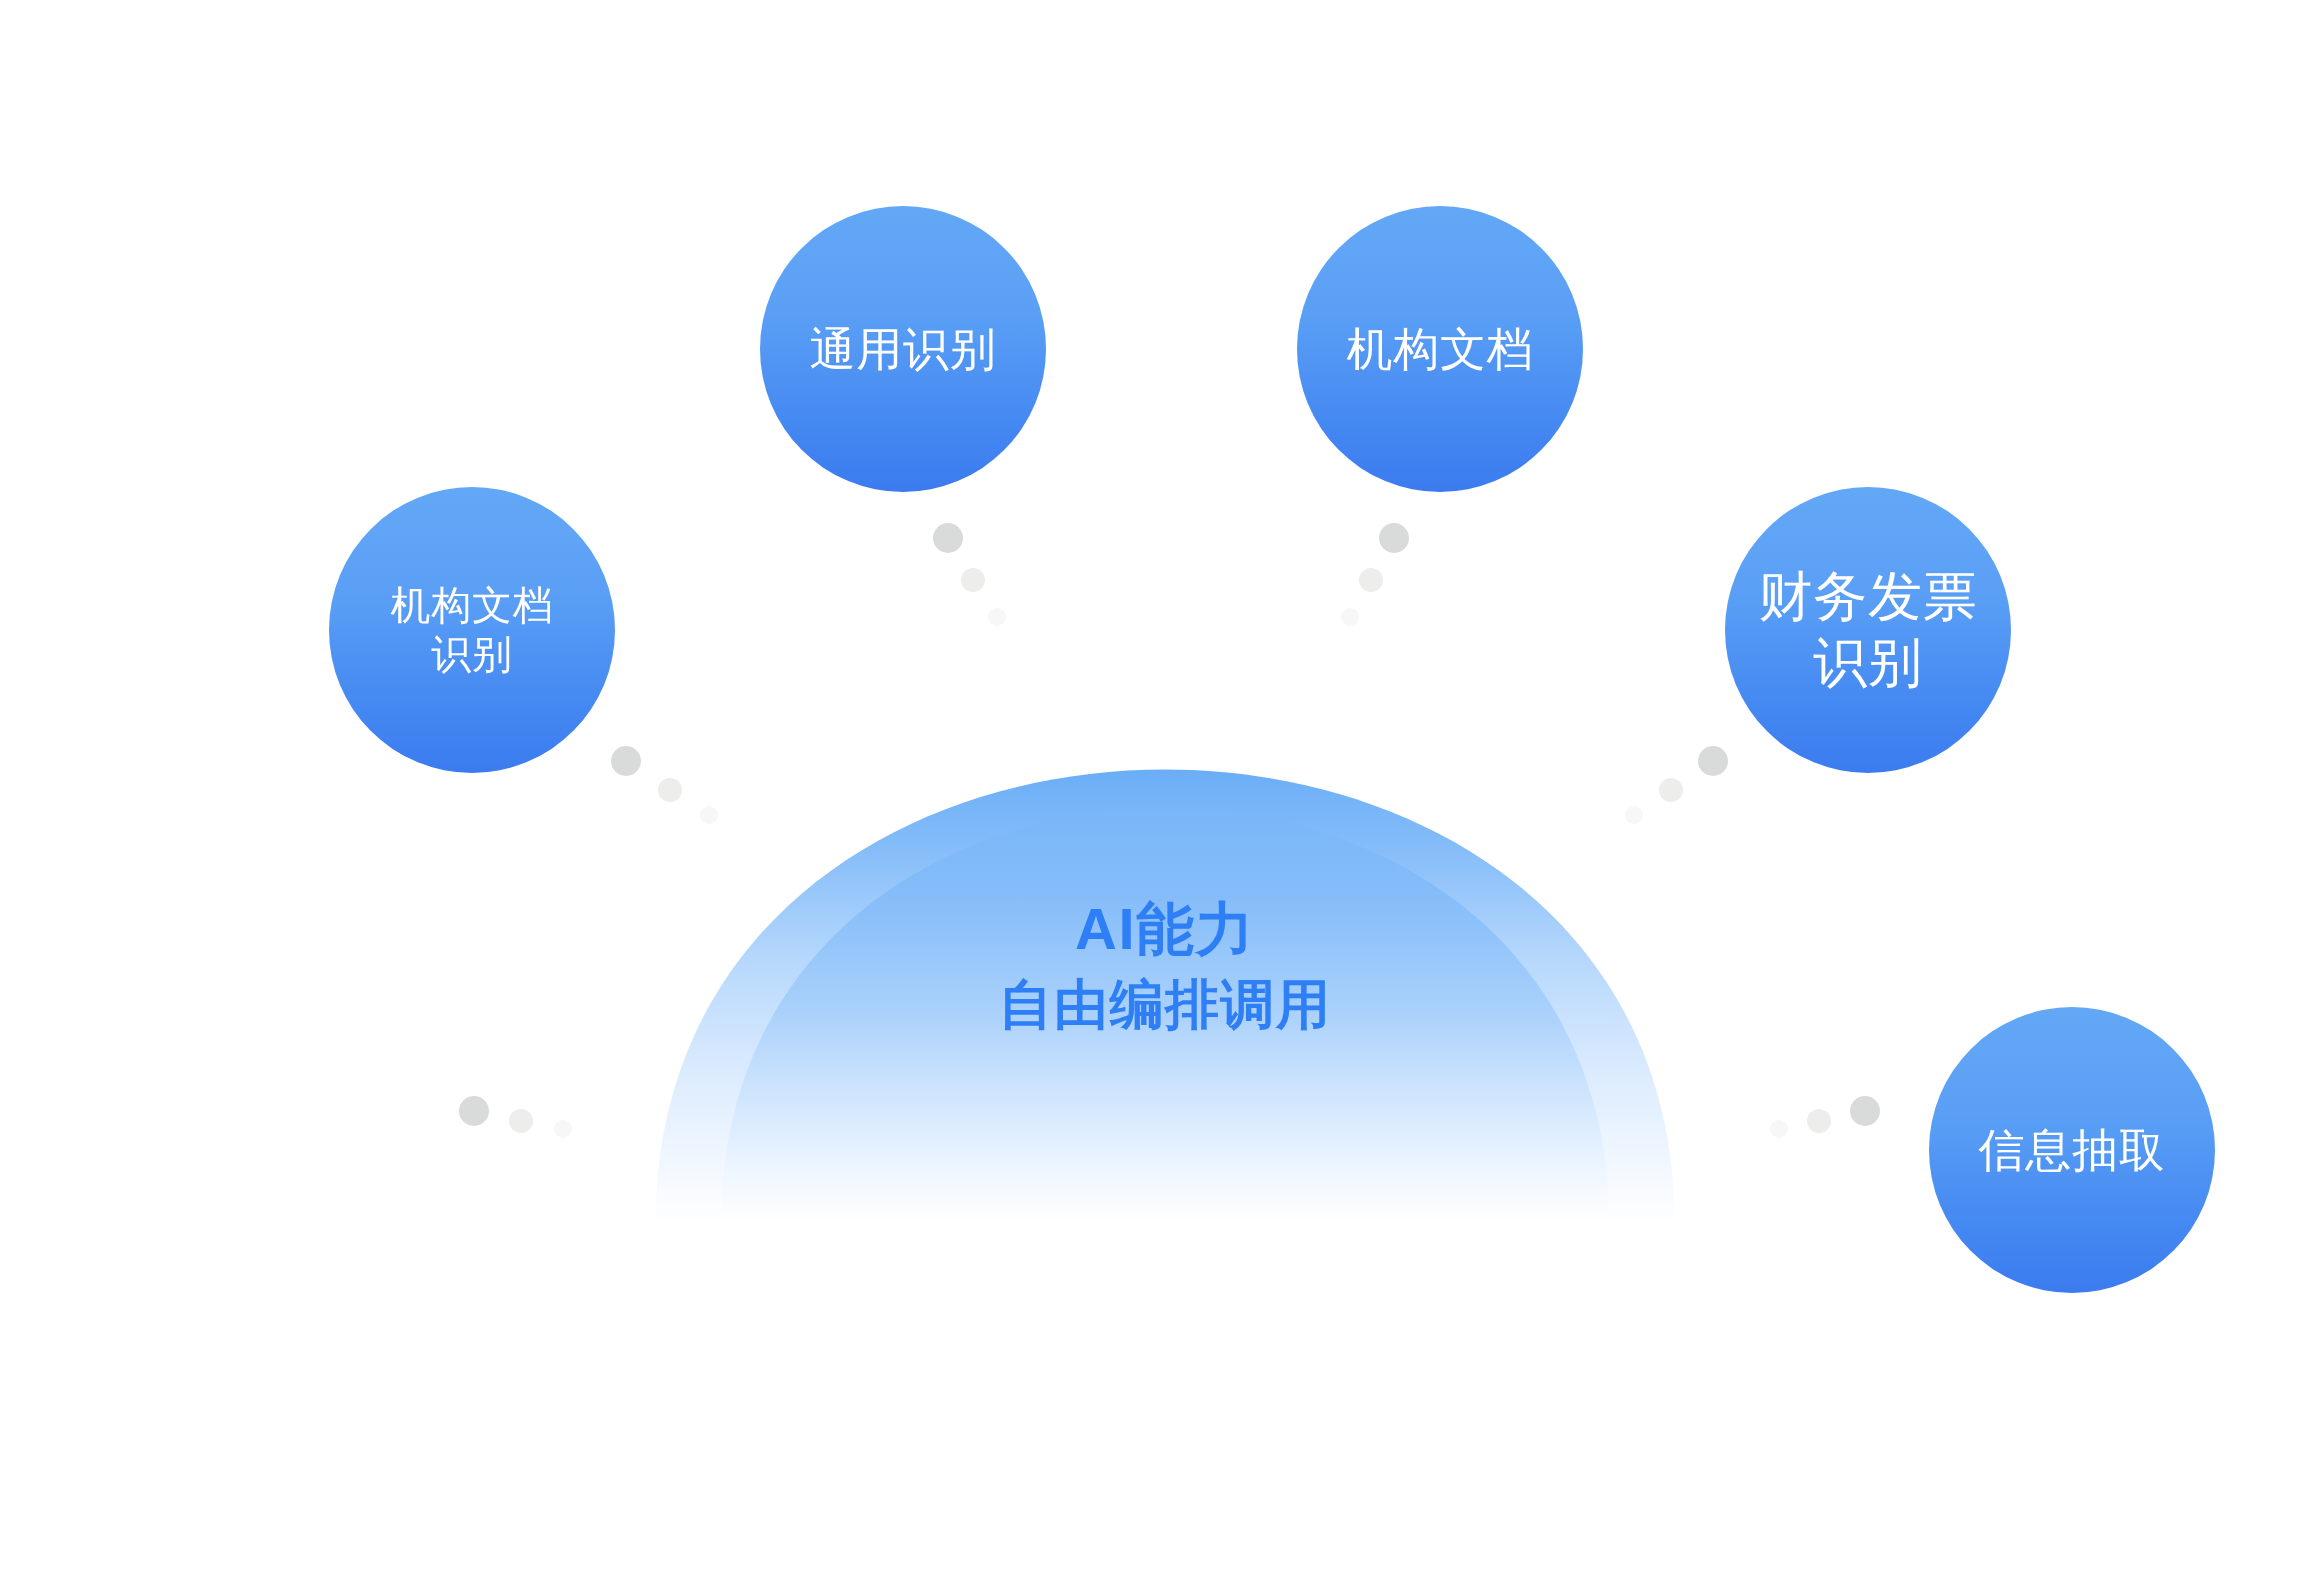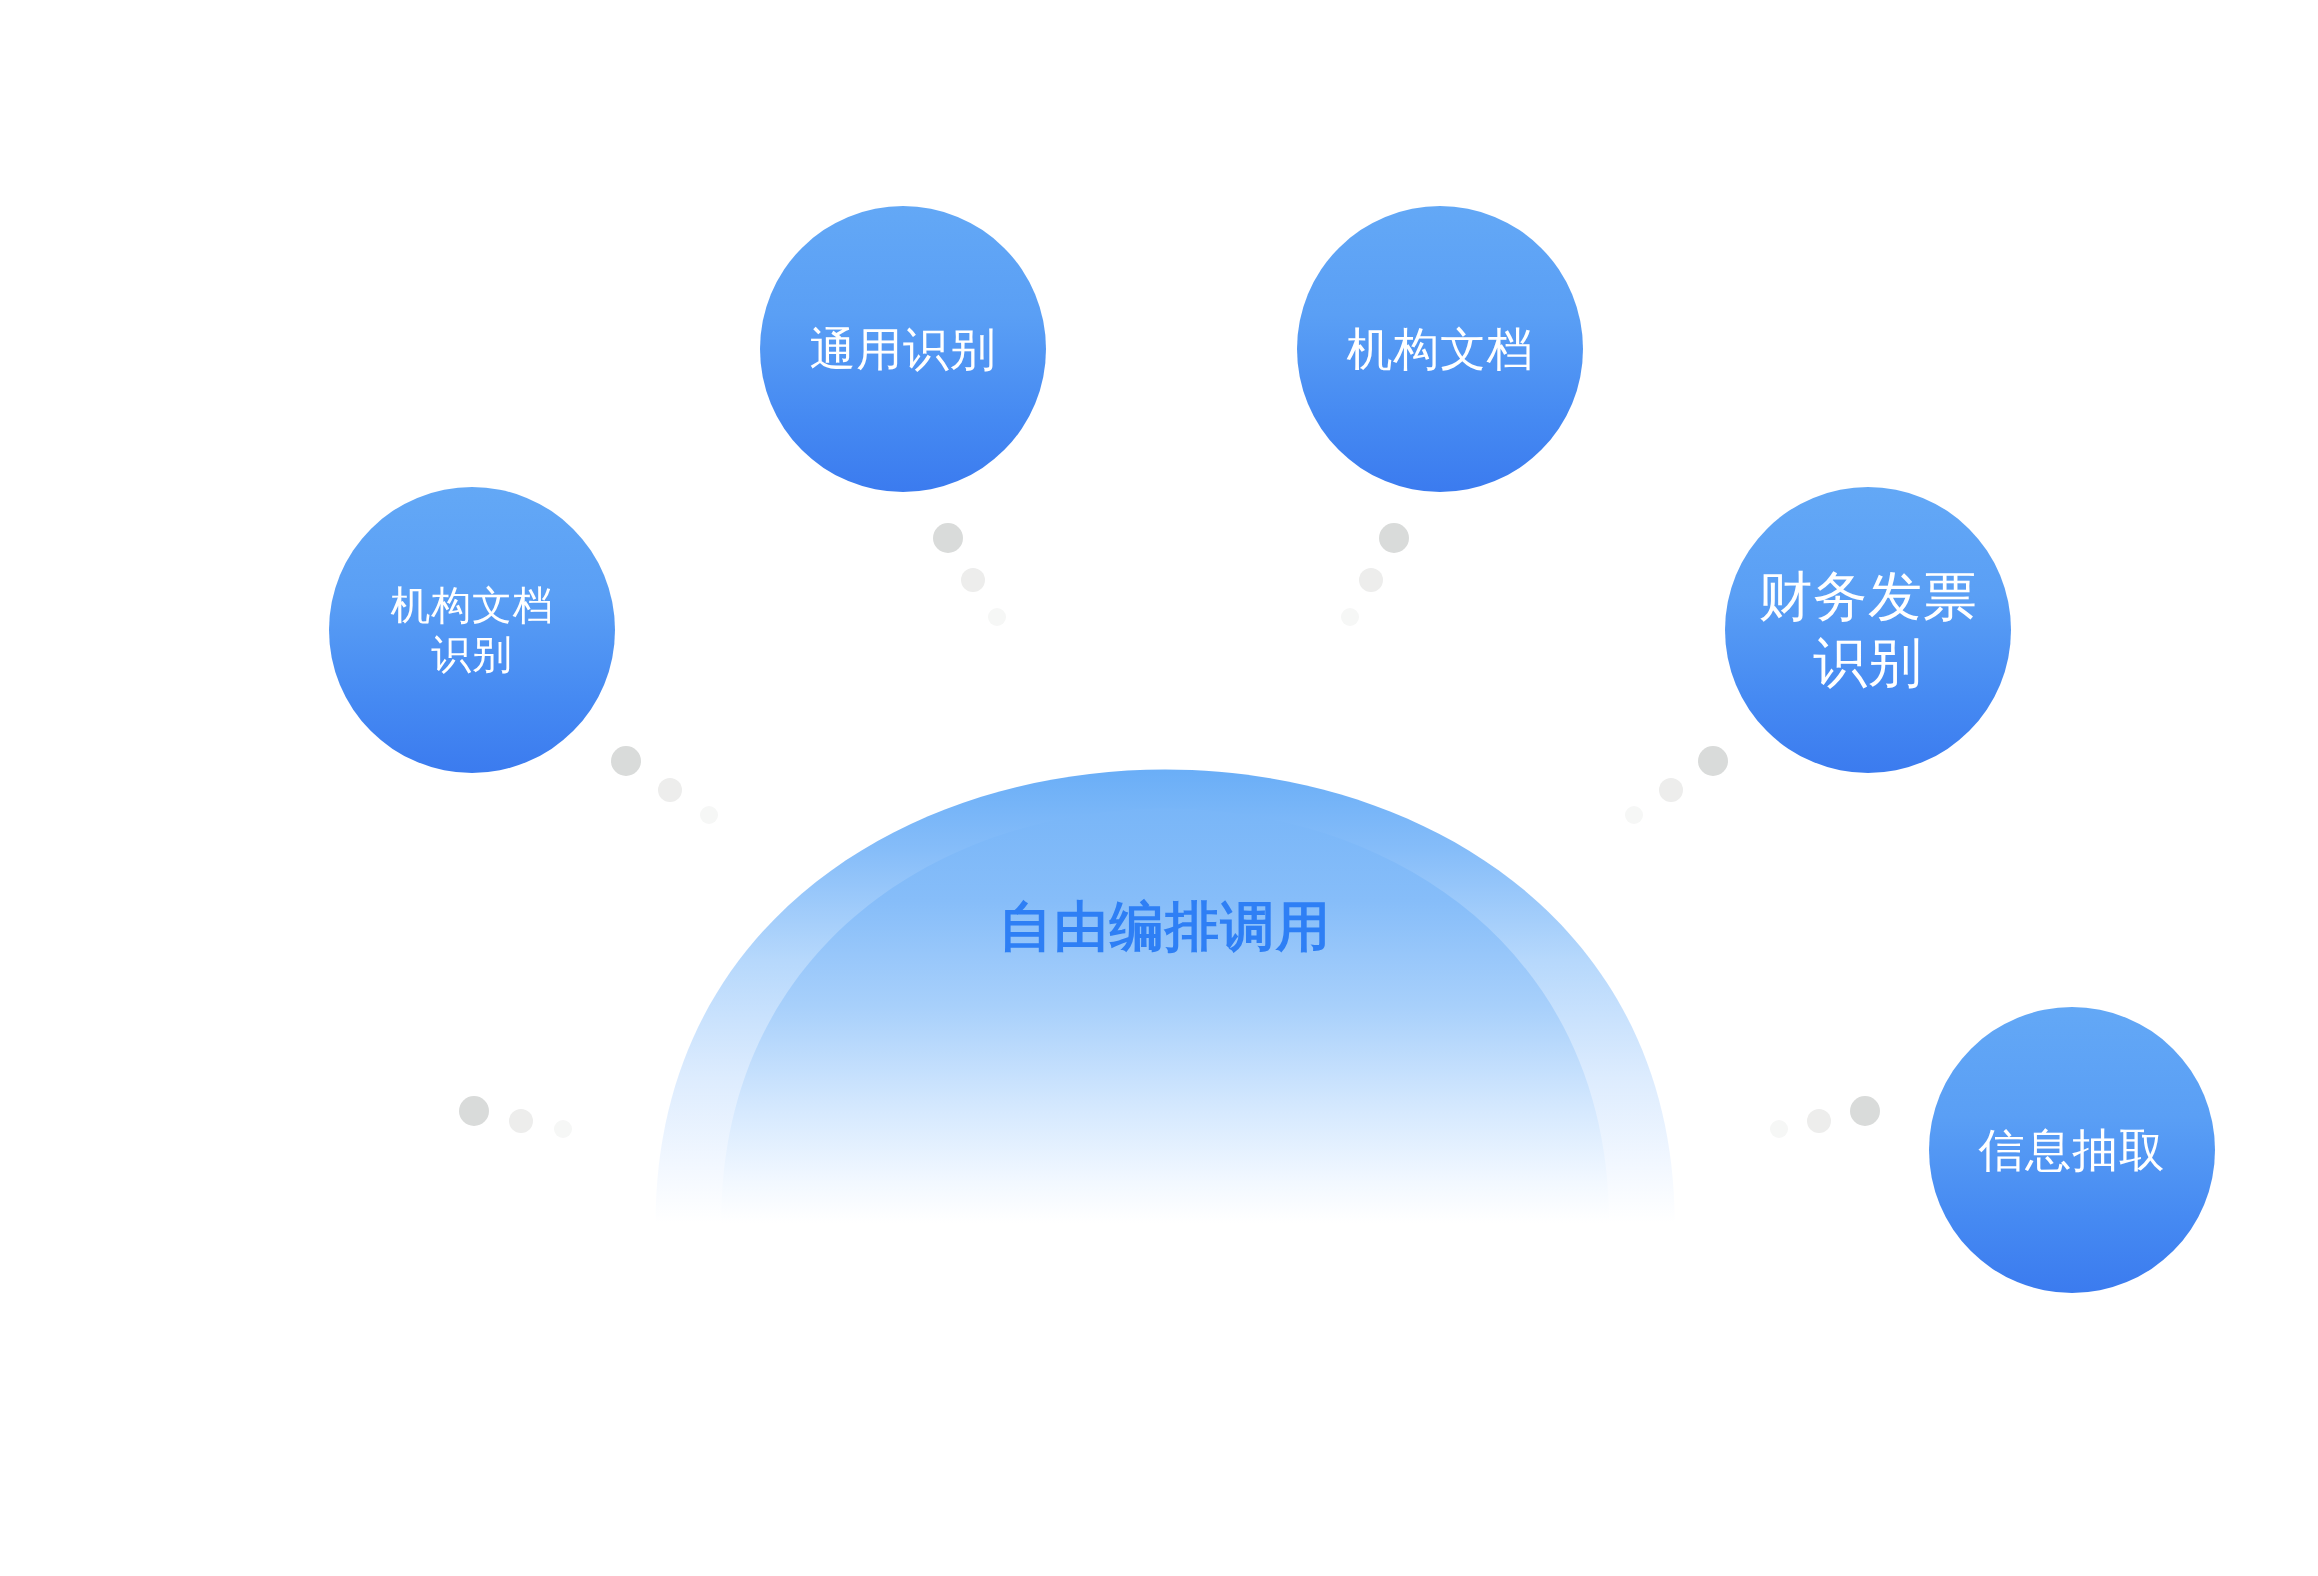--- a/index.html
+++ b/index.html
@@ -104,20 +104,21 @@
                C 880 830, 2248 830, 2248 1642
                Z" fill="url(#domeOuterGrad)"></path>
 
       <path d="M 968 1642
                C 968 900, 2160 900, 2160 1642
                Z" fill="url(#domeInnerGrad)"></path>
     </svg>
   </div>
 
   <div class="center-text" style="left:1165px; top:890px; transform:translateX(-50%);">
+    <span class="line1">AI能力</span>
     <span class="line2">自由编排调用</span>
   </div>
 
   <div class="dot d1" style="left:459px; top:1096px; width:30px; height:30px;"></div>
   <div class="dot d2" style="left:509px; top:1109px; width:24px; height:24px;"></div>
   <div class="dot d3" style="left:554px; top:1120px; width:18px; height:18px;"></div>
 
   <div class="dot d1" style="left:611px; top:746px; width:30px; height:30px;"></div>
   <div class="dot d2" style="left:658px; top:778px; width:24px; height:24px;"></div>
   <div class="dot d3" style="left:700px; top:806px; width:18px; height:18px;"></div>

